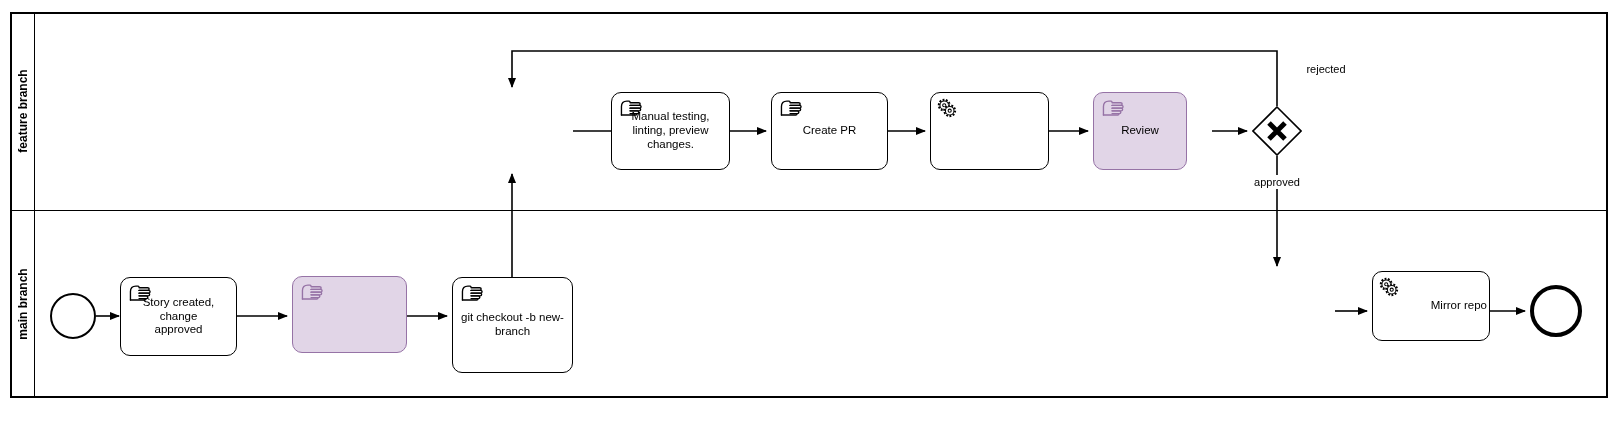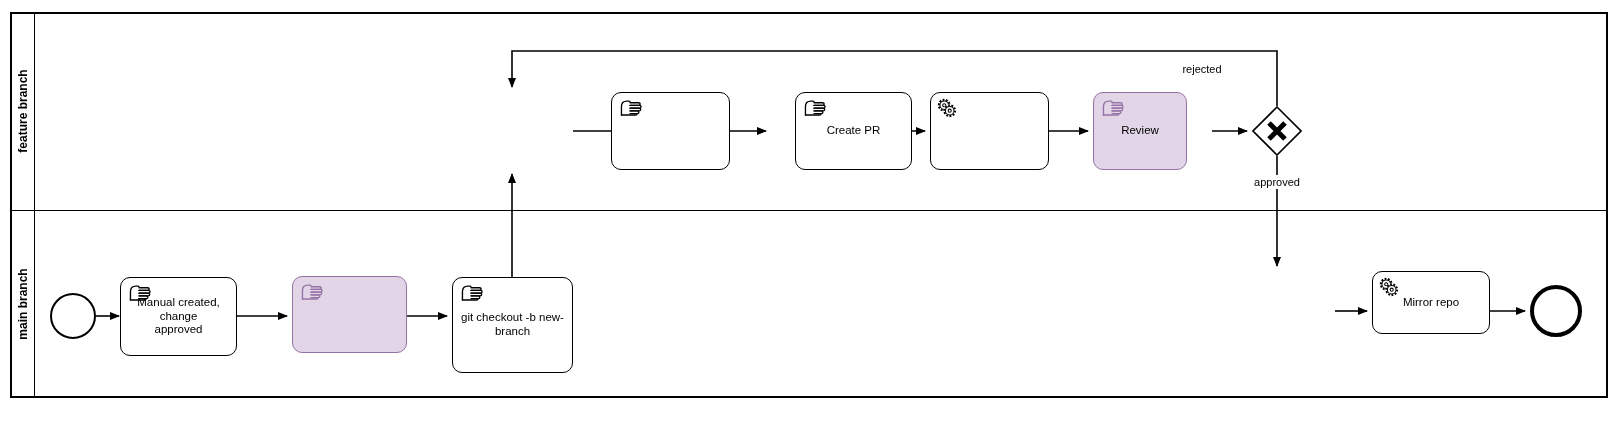--- a/index.html
+++ b/index.html
@@ -66,41 +66,44 @@
       <path d="M888,131 H925" marker-end="url(#arr)"></path>
       <path d="M1049,131 H1088" marker-end="url(#arr)"></path>
       <path d="M1212,131 H1247" marker-end="url(#arr)"></path>
       <path d="M1277,106 V51 H512 V87" marker-end="url(#arr)"></path>
       <path d="M1277,156 V266" marker-end="url(#arr)"></path>
       <path d="M1335,311 H1367" marker-end="url(#arr)"></path>
       <path d="M1490,311 H1525" marker-end="url(#arr)"></path>
     </g>
   </svg>
 
-  <div class="edge-label" style="left:1202px;top:69px;">rejected</div>
+  <div class="edge-label" style="left:1326px;top:69px;">rejected</div>
   <div class="edge-label" style="left:1277px;top:182px;">approved</div>
 
   <div class="event start"></div>
 
 
   <div class="task" style="left:611px;top:92px;width:119px;height:78px;">
     <span class="ticon">
       <svg viewBox="0 0 27 21" width="25" height="19">
           <g fill="none" stroke="currentColor" stroke-width="1.5" stroke-linecap="round" stroke-linejoin="round">
             <path d="M3.5,18.8 L3.5,9.5 Q3.5,3.5 9.5,3.5 L12,3.5 Q13.2,3.7 13,5.2 L22.5,5.2 Q24.2,5.2 24.2,6.7 Q24.2,8.2 22.5,8.2 L13,8.2"></path>
             <path d="M13,8.2 L23.5,8.2 Q25.2,8.2 25.2,9.7 Q25.2,11.2 23.5,11.2 L13,11.2"></path>
             <path d="M13,11.2 L23,11.2 Q24.7,11.2 24.7,12.7 Q24.7,14.2 23,14.2 L13,14.2"></path>
             <path d="M13,14.2 L21,14.2 Q22.7,14.2 22.7,15.7 Q22.7,17.2 21,17.2 L13,17.2"></path>
             <path d="M3.5,18.8 L19.3,18.8 Q20.6,18.8 20.6,17.6"></path>
           </g>
         </svg>
     </span>
-  </div>
-
-  <div class="task" style="left:771px;top:92px;width:117px;height:78px;margin-left:24px;">
+    <span class="tlabel">Manual testing,
+linting, preview
+changes.</span>
+  </div>
+
+  <div class="task" style="left:771px;top:92px;width:117px;height:78px;">
     <span class="ticon">
       <svg viewBox="0 0 27 21" width="25" height="19">
           <g fill="none" stroke="currentColor" stroke-width="1.5" stroke-linecap="round" stroke-linejoin="round">
             <path d="M3.5,18.8 L3.5,9.5 Q3.5,3.5 9.5,3.5 L12,3.5 Q13.2,3.7 13,5.2 L22.5,5.2 Q24.2,5.2 24.2,6.7 Q24.2,8.2 22.5,8.2 L13,8.2"></path>
             <path d="M13,8.2 L23.5,8.2 Q25.2,8.2 25.2,9.7 Q25.2,11.2 23.5,11.2 L13,11.2"></path>
             <path d="M13,11.2 L23,11.2 Q24.7,11.2 24.7,12.7 Q24.7,14.2 23,14.2 L13,14.2"></path>
             <path d="M13,14.2 L21,14.2 Q22.7,14.2 22.7,15.7 Q22.7,17.2 21,17.2 L13,17.2"></path>
             <path d="M3.5,18.8 L19.3,18.8 Q20.6,18.8 20.6,17.6"></path>
           </g>
         </svg>
@@ -153,21 +156,21 @@
       <svg viewBox="0 0 27 21" width="25" height="19">
           <g fill="none" stroke="currentColor" stroke-width="1.5" stroke-linecap="round" stroke-linejoin="round">
             <path d="M3.5,18.8 L3.5,9.5 Q3.5,3.5 9.5,3.5 L12,3.5 Q13.2,3.7 13,5.2 L22.5,5.2 Q24.2,5.2 24.2,6.7 Q24.2,8.2 22.5,8.2 L13,8.2"></path>
             <path d="M13,8.2 L23.5,8.2 Q25.2,8.2 25.2,9.7 Q25.2,11.2 23.5,11.2 L13,11.2"></path>
             <path d="M13,11.2 L23,11.2 Q24.7,11.2 24.7,12.7 Q24.7,14.2 23,14.2 L13,14.2"></path>
             <path d="M13,14.2 L21,14.2 Q22.7,14.2 22.7,15.7 Q22.7,17.2 21,17.2 L13,17.2"></path>
             <path d="M3.5,18.8 L19.3,18.8 Q20.6,18.8 20.6,17.6"></path>
           </g>
         </svg>
     </span>
-    <span class="tlabel">Manual created, change
+    <span class="tlabel">Story created, change
 approved</span>
   </div>
 
   <div class="task purple" style="left:292px;top:276px;width:115px;height:77px;">
     <span class="ticon">
       <svg viewBox="0 0 27 21" width="25" height="19">
           <g fill="none" stroke="currentColor" stroke-width="1.5" stroke-linecap="round" stroke-linejoin="round">
             <path d="M3.5,18.8 L3.5,9.5 Q3.5,3.5 9.5,3.5 L12,3.5 Q13.2,3.7 13,5.2 L22.5,5.2 Q24.2,5.2 24.2,6.7 Q24.2,8.2 22.5,8.2 L13,8.2"></path>
             <path d="M13,8.2 L23.5,8.2 Q25.2,8.2 25.2,9.7 Q25.2,11.2 23.5,11.2 L13,11.2"></path>
             <path d="M13,11.2 L23,11.2 Q24.7,11.2 24.7,12.7 Q24.7,14.2 23,14.2 L13,14.2"></path>
@@ -188,21 +191,21 @@
             <path d="M13,14.2 L21,14.2 Q22.7,14.2 22.7,15.7 Q22.7,17.2 21,17.2 L13,17.2"></path>
             <path d="M3.5,18.8 L19.3,18.8 Q20.6,18.8 20.6,17.6"></path>
           </g>
         </svg>
     </span>
     <span class="tlabel">git checkout -b new-
 branch</span>
   </div>
 
 
-  <div class="task" style="left:1372px;top:271px;width:118px;height:63px;">
+  <div class="task" style="left:1372px;top:271px;width:118px;height:70px;justify-content:flex-end;">
     <span class="ticon">
       <svg viewBox="0 0 23 23" width="20" height="20">
           <g fill="none" stroke="currentColor">
             <circle cx="8.3" cy="8.3" r="6.2" stroke-width="2.4" stroke-dasharray="2.1 1.7"></circle>
             <circle cx="8.3" cy="8.3" r="4.9" fill="#fff" stroke-width="1.2"></circle>
             <circle cx="8.3" cy="8.3" r="1.8" stroke-width="1.2"></circle>
           </g>
           <circle cx="14.6" cy="14.6" r="7.6" fill="#fff" stroke="none"></circle>
           <g fill="none" stroke="currentColor">
             <circle cx="14.6" cy="14.6" r="6.2" stroke-width="2.4" stroke-dasharray="2.1 1.7"></circle>

